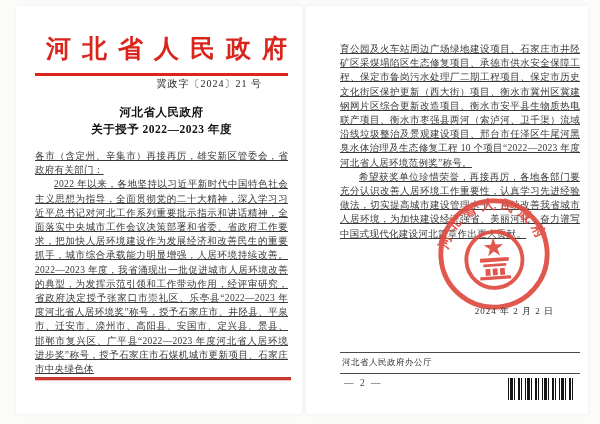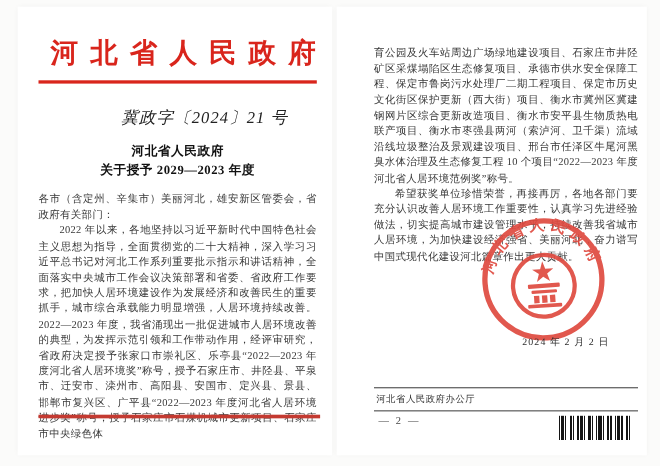--- a/index.html
+++ b/index.html
@@ -27,44 +27,43 @@
     font-weight:bold;
     letter-spacing:11px;
     text-indent:11px; 
     white-space:nowrap;
     line-height:30px;
   }
   .red-rule{height:3px;background:#d9251c;margin-top:9px;}
   .doc-number{
     text-align:right;
     padding-right:26px;
-    font-size:15px;
+    font-size:10px;
     color:#222;
-    margin-top:22px;
+    margin-top:1px;
     letter-spacing:1px;
-    font-style:italic;
   }
   .doc-title{
     margin-top:13px;
     text-align:center;
     font-weight:bold;
     color:#111;
     font-size:11.5px;
     line-height:17px;
     letter-spacing:0.5px;
   }
   .body-text{
     margin-top:11px;
     font-size:9.5px;
     line-height:14.2px;
     color:#383838;
     text-align:justify;
     letter-spacing:0.3px;
   }
-  .body-text p{margin:0;}
+  .body-text p{margin:0;text-decoration:underline;}
   .indent{text-indent:2em;}
   .bottom-red-rule{
     position:absolute;left:19px;right:11px;top:371px;
     height:3px;background:#c43a31;
     box-shadow:0 1px 1px rgba(196,58,49,0.35);
   }
 
   
   .right-inner{padding:36px 8px 0 34px;}
   .right-inner .body-text{margin-top:0;}
@@ -107,25 +106,25 @@
   <div class="page page-left">
     <div class="left-inner">
       <div class="gov-header">河北省人民政府</div>
 
       <div class="red-rule"></div>
 
       <div class="doc-number">冀政字〔2024〕21 号</div>
 
       <div class="doc-title">
         <div>河北省人民政府</div>
-        <div>关于授予 2029—2023 年度</div>
+        <div>关于授予 2022—2023 年度</div>
       </div>
 
       <div class="body-text">
-        <p>各市（含定州、辛集市）美丽河北，雄安新区管委会，省政府有关部门：</p>
+        <p>各市（含定州、辛集市）再接再厉，雄安新区管委会，省政府有关部门：</p>
         <p class="indent">2022 年以来，各地坚持以习近平新时代中国特色社会主义思想为指导，全面贯彻党的二十大精神，深入学习习近平总书记对河北工作系列重要批示指示和讲话精神，全面落实中央城市工作会议决策部署和省委、省政府工作要求，把加快人居环境建设作为发展经济和改善民生的重要抓手，城市综合承载能力明显增强，人居环境持续改善。2022—2023 年度，我省涌现出一批促进城市人居环境改善的典型，为发挥示范引领和工作带动作用，经评审研究，省政府决定授予张家口市崇礼区、乐亭县“2022—2023 年度河北省人居环境奖”称号，授予石家庄市、井陉县、平泉市、迁安市、滦州市、高阳县、安国市、定兴县、景县、邯郸市复兴区、广平县“2022—2023 年度河北省人居环境进步奖”称号，授予石家庄市石煤机城市更新项目、石家庄市中央绿色体</p>
       </div>
     </div>
 
     <div class="bottom-red-rule"></div>
   </div>
 
   <div class="page page-right">
     <div class="right-inner">
       <div class="body-text">

